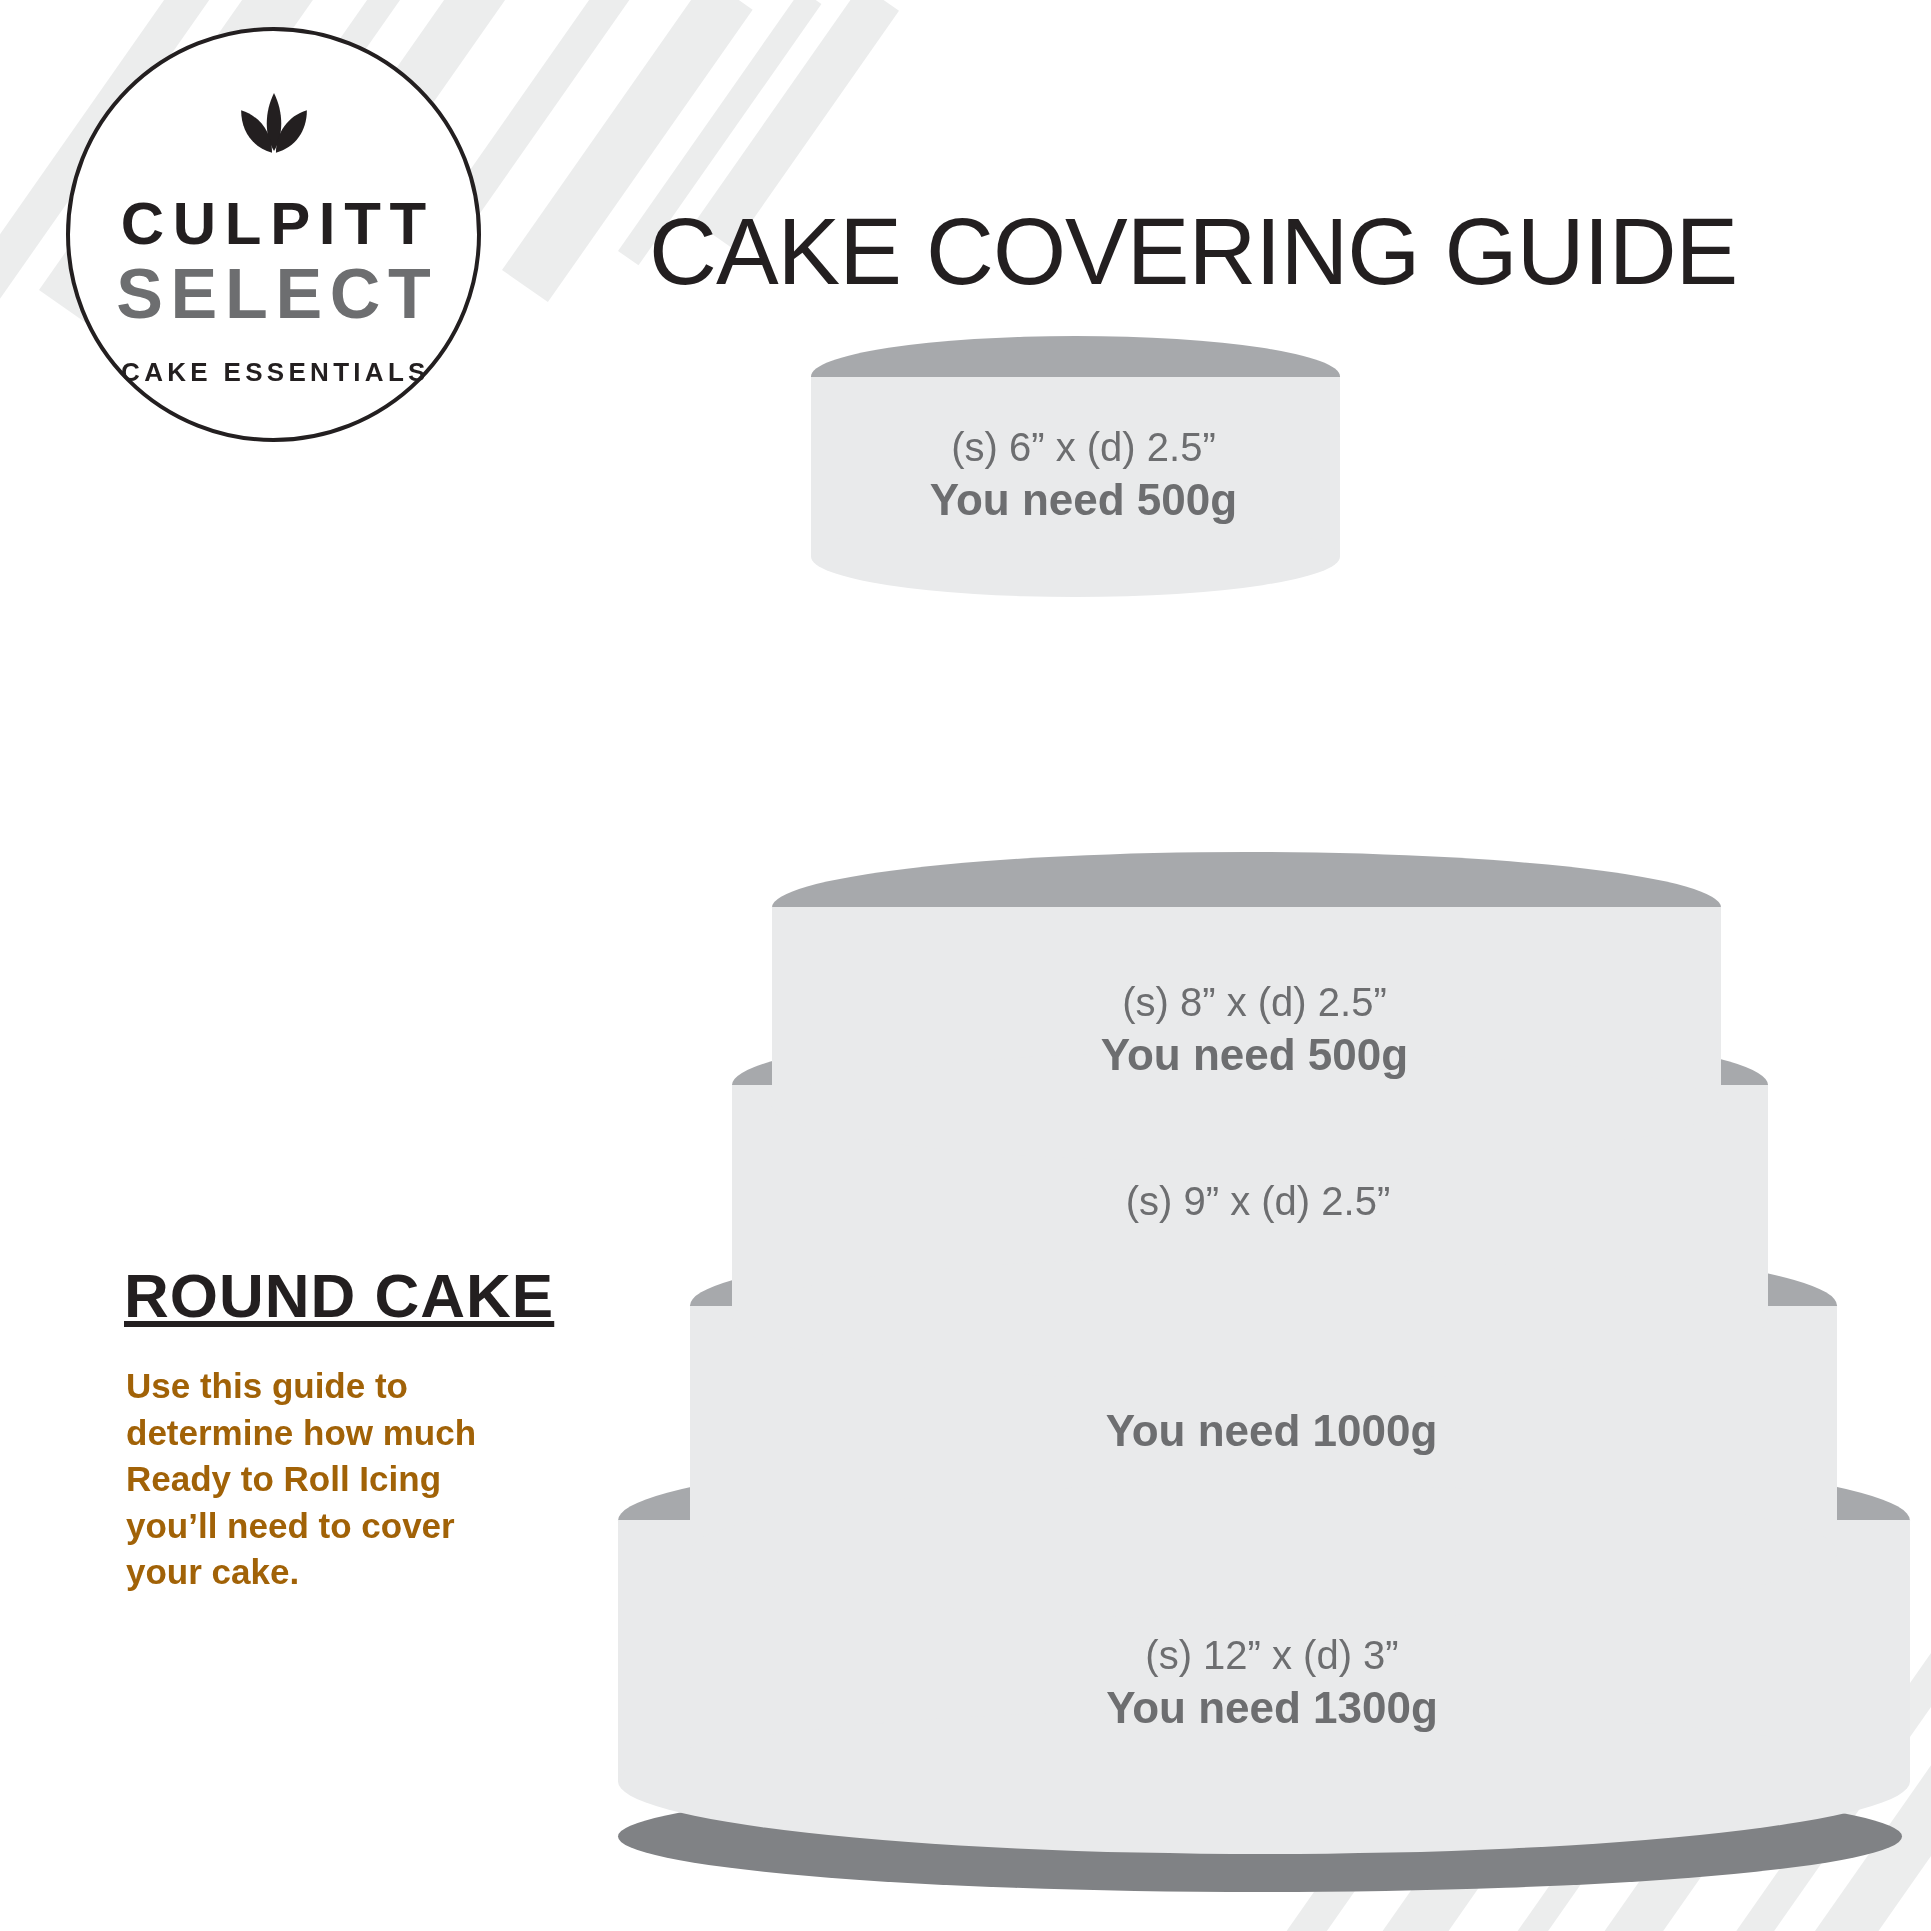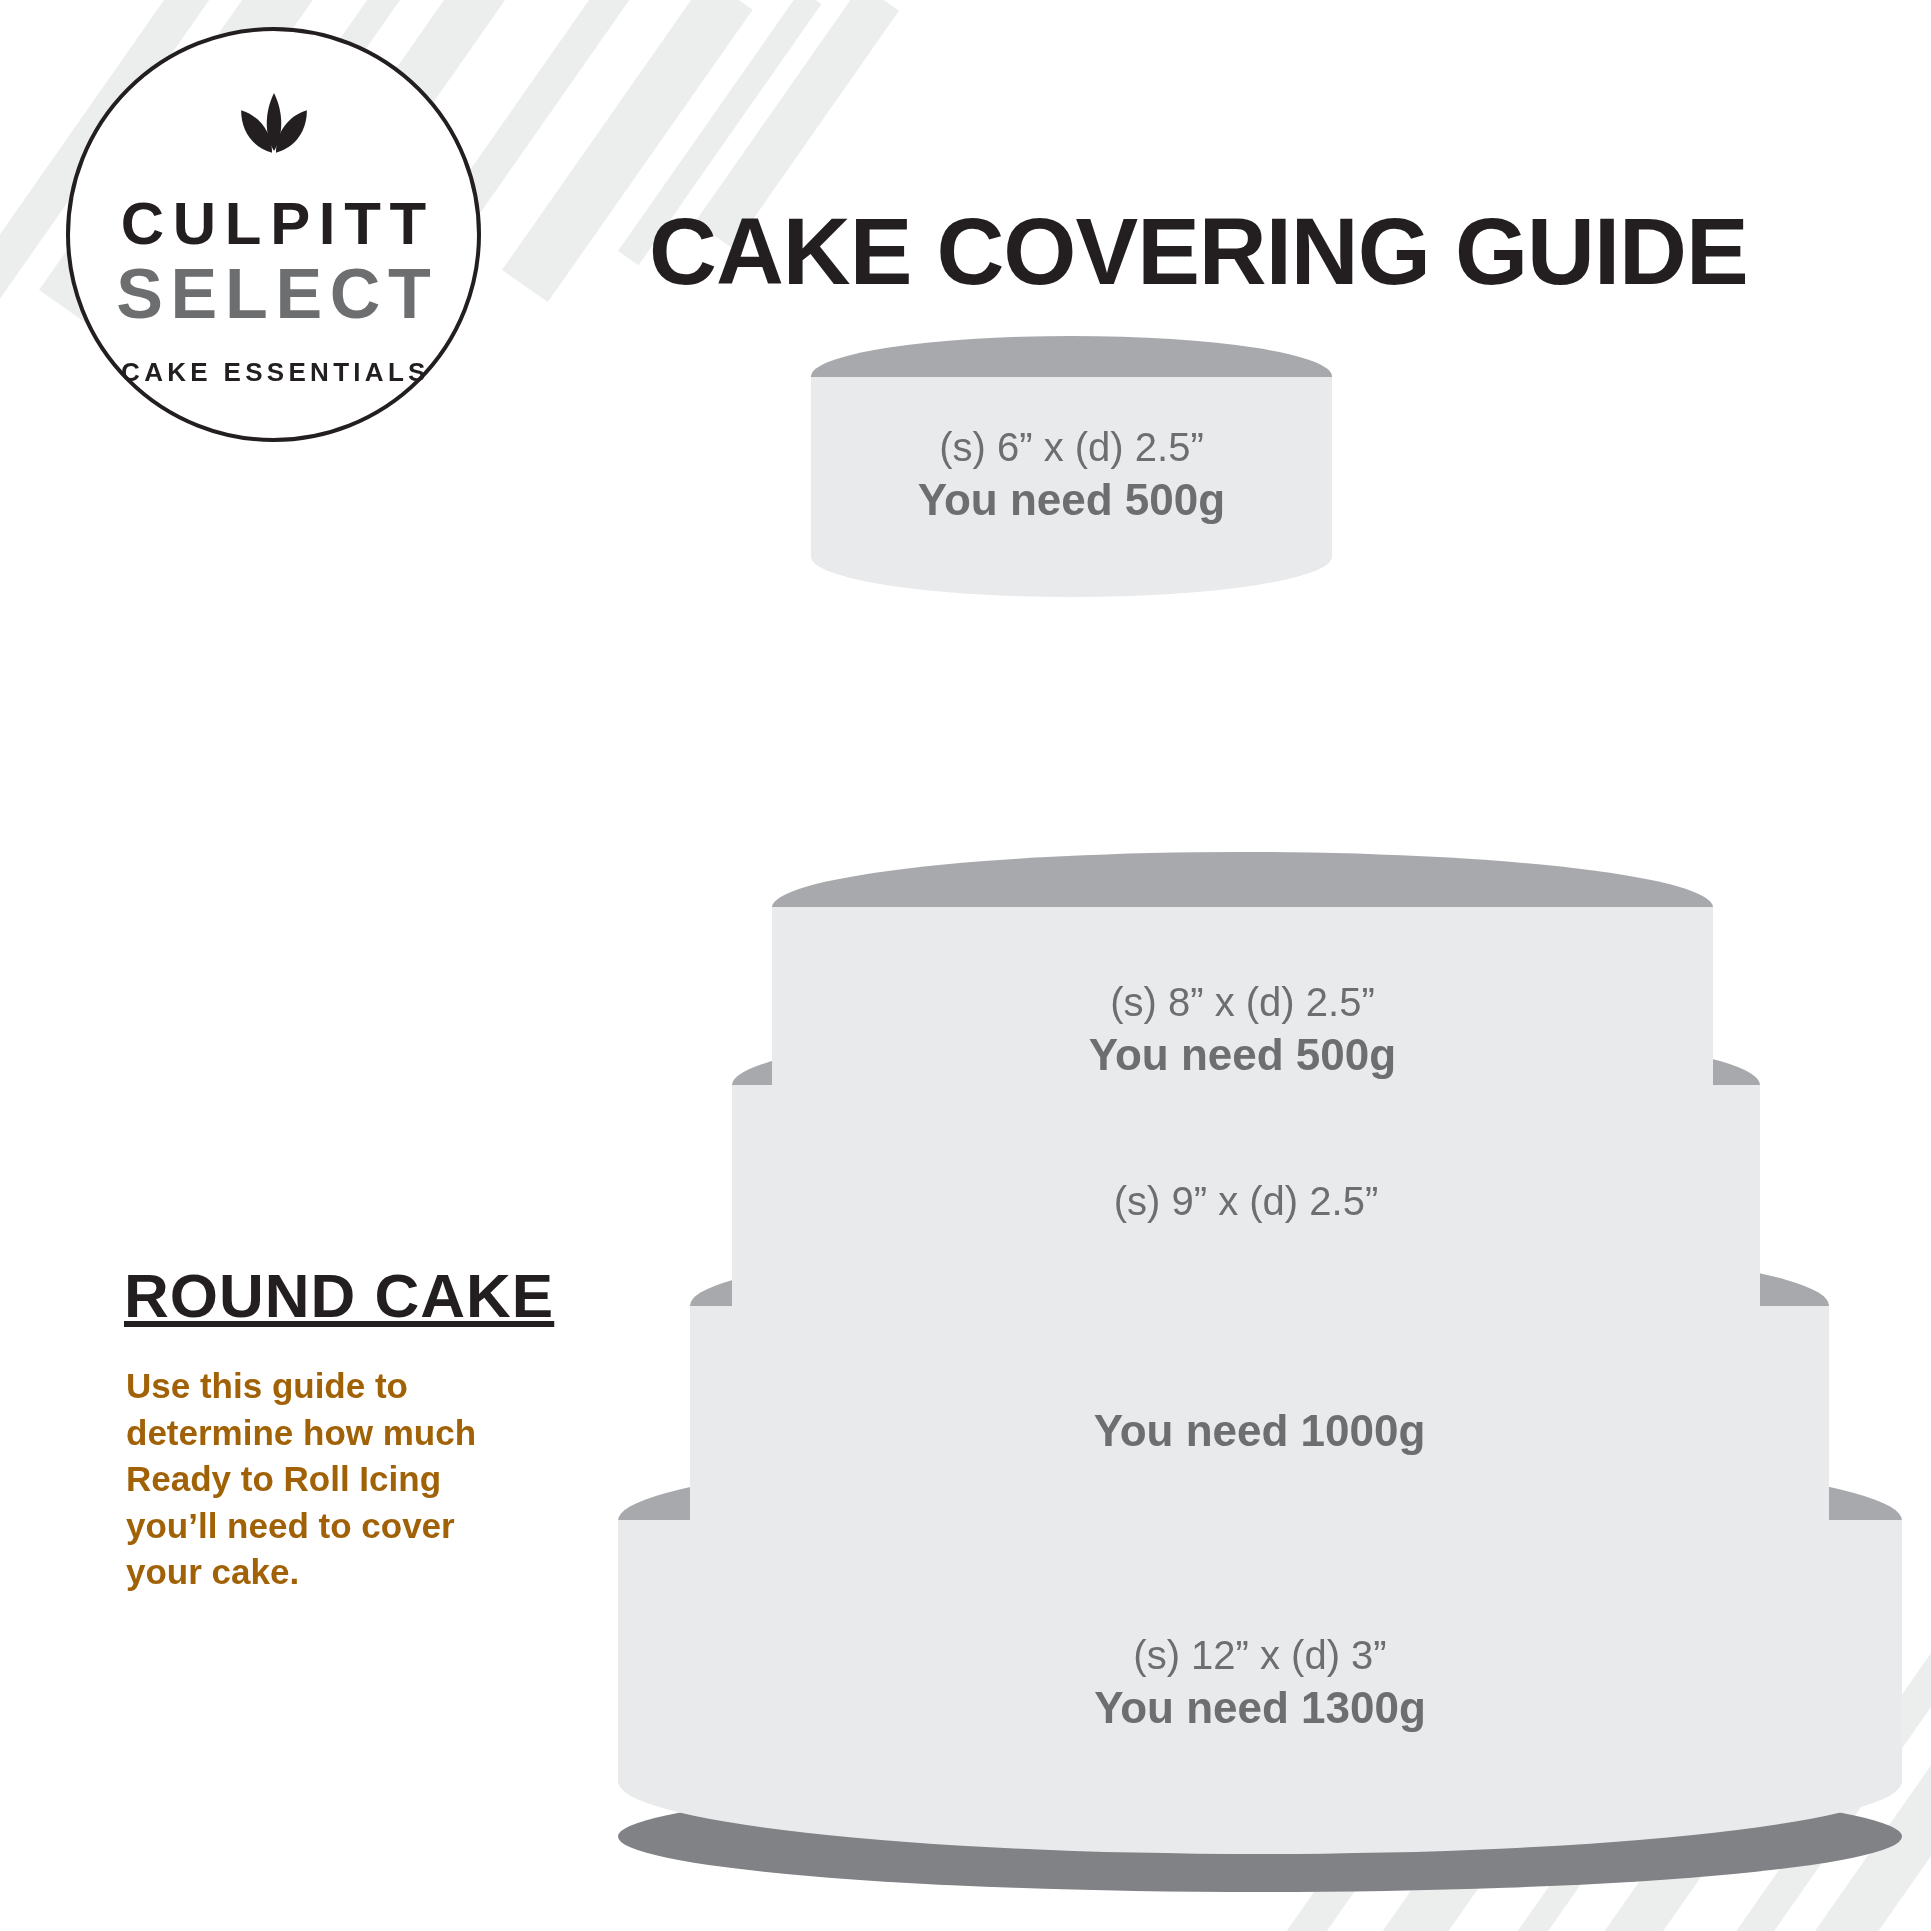--- a/index.html
+++ b/index.html
@@ -103,21 +103,21 @@
     line-height: 1;
     padding-left: 3.9px;
   }
 
   
   #main-title {
     position: absolute;
     left: 649px;
     top: 198px;
     font-size: 94px;
-    font-weight: bold;
+    font-weight: normal;
     letter-spacing: -1px;
     color: #231f20;
     white-space: nowrap;
   }
 
   
   #shape-title {
     position: absolute;
     left: 124px;
     top: 1260px;
@@ -140,21 +140,21 @@
   }
 
   
   #cake {
     position: absolute;
     left: 618px;
     top: 386px;
     width: 1284px;
     height: 1506px;
   }
-  .tier { position: absolute; }
+  .tier { position: absolute; padding-left: 8px; }
   .tier .top {
     position: absolute;
     left: 0; top: 0;
     width: 100%;
     border-radius: 50%;
     background: #a7a9ac;
   }
   .tier .body {
     position: absolute;
     left: 0;

